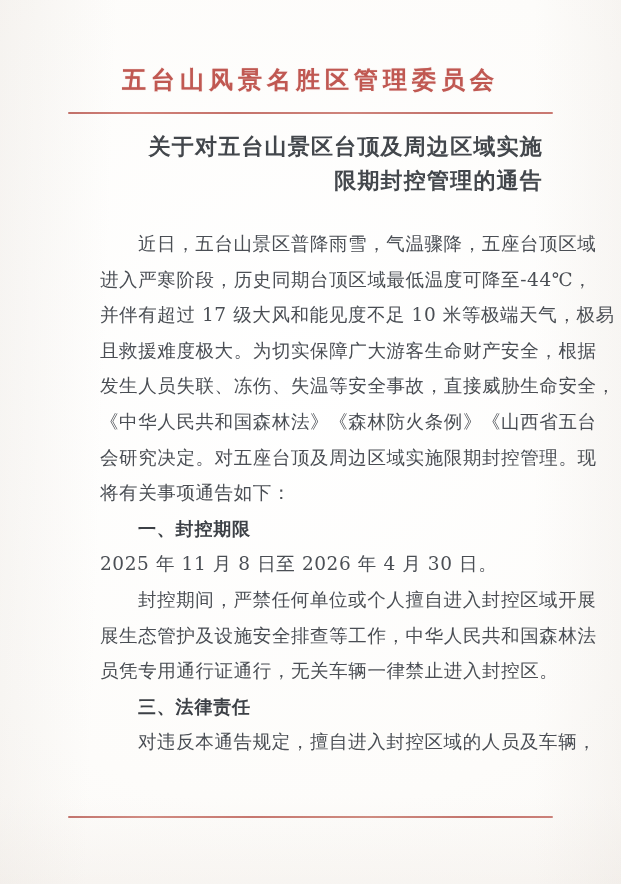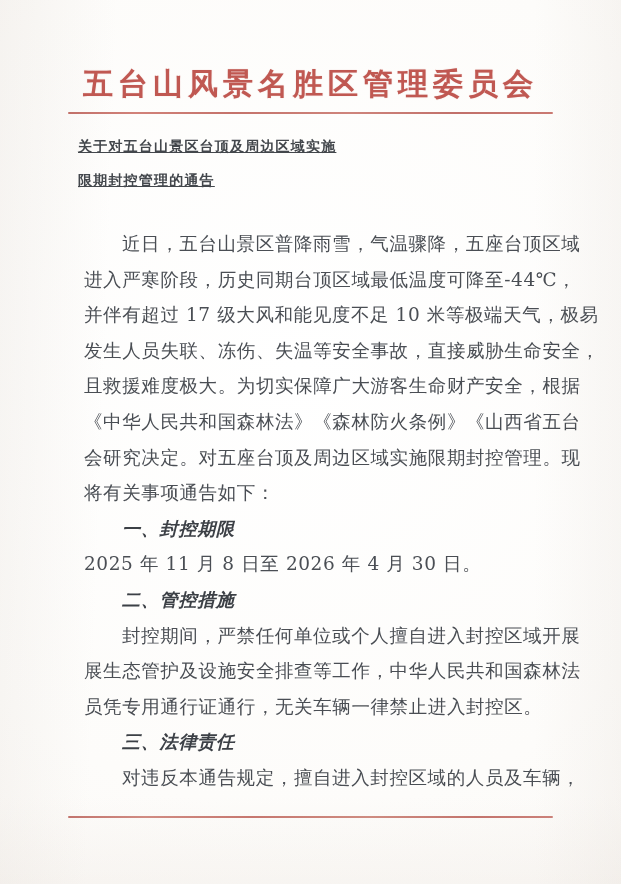--- a/index.html
+++ b/index.html
@@ -44,21 +44,21 @@
     position: absolute;
     top: 64px;
     left: 0;
     right: 0;
     text-align: center;
   }
   .masthead-title {
     display: inline-block;
     font-family: Liberation Sans, sans-serif;
     font-weight: 700;
-    font-size: 30px;
+    font-size: 24px;
     letter-spacing: 5px;
     color: #bb4b44;
     text-shadow:
       0 0 1px rgba(187,75,68,0.45),
       0 1px 0 rgba(255,255,255,0.35);
     white-space: nowrap;
     opacity: 0.92;
   }
   .masthead-rule {
     position: absolute;
@@ -72,28 +72,27 @@
     opacity: 0.82;
     border-radius: 1px;
   }
 
   
   .doc-title {
     position: absolute;
     top: 129px;
     left: 78px;
     width: 465px;
-    text-align: left;
+    text-align: right;
     font-family: "DejaVu Serif", "Liberation Serif", serif;
     font-weight: 700;
-    font-size: 14px;
+    font-size: 22px;
     line-height: 34px;
     letter-spacing: 1.2px;
     color: #43474c;
-    text-decoration: underline;
   }
   .doc-title .tl {
     display: block;
     white-space: nowrap;
   }
 
   
   .body-block {
     position: absolute;
     top: 226px;
@@ -101,32 +100,32 @@
     width: 452px;
   }
   .line {
     height: 35.6px;
     font-size: 18.5px;
     line-height: 35.6px;
     letter-spacing: 0.6px;
     color: #4a4e54;
     white-space: nowrap;
     font-family: "DejaVu Serif", "Liberation Serif", serif;
+    margin-left: 16px;
   }
   .line.indent {
     text-indent: 38px;
   }
   .line.heading {
     font-family: "DejaVu Sans", "Liberation Sans", sans-serif;
     font-weight: 700;
     font-size: 18px;
     letter-spacing: 0.8px;
     color: #3c4046;
     text-indent: 38px;
-    font-style: italic;
   }
 
   
   .footer-rule {
     position: absolute;
     top: 816px;
     left: 68px;
     width: 485px;
     height: 2px;
     background: linear-gradient(90deg,
@@ -152,30 +151,29 @@
   <div class="doc-title">
     <span class="tl">关于对五台山景区台顶及周边区域实施</span>
     <span class="tl">限期封控管理的通告</span>
   </div>
 
   <div class="body-block">
 
     <div class="line indent">近日，五台山景区普降雨雪，气温骤降，五座台顶区域</div>
     <div class="line">进入严寒阶段，历史同期台顶区域最低温度可降至-44℃，</div>
     <div class="line">并伴有超过 17 级大风和能见度不足 10 米等极端天气，极易</div>
+    <div class="line">且救援难度极大。为切实保障广大游客生命财产安全，根据</div>
     <div class="line">发生人员失联、冻伤、失温等安全事故，直接威胁生命安全，</div>
-    <div class="line">且救援难度极大。为切实保障广大游客生命财产安全，根据</div>
     <div class="line">《中华人民共和国森林法》《森林防火条例》《山西省五台</div>
     <div class="line">会研究决定。对五座台顶及周边区域实施限期封控管理。现</div>
     <div class="line">将有关事项通告如下：</div>
 
     <div class="line heading">一、封控期限</div>
     <div class="line">2025 年 11 月 8 日至 2026 年 4 月 30 日。</div>
 
-    <div class="line heading">二、管控措施</div>
     <div class="line indent">封控期间，严禁任何单位或个人擅自进入封控区域开展</div>
     <div class="line">展生态管护及设施安全排查等工作，中华人民共和国森林法</div>
     <div class="line">员凭专用通行证通行，无关车辆一律禁止进入封控区。</div>
 
     <div class="line heading">三、法律责任</div>
     <div class="line indent">对违反本通告规定，擅自进入封控区域的人员及车辆，</div>
 
   </div>
 
   <div class="footer-rule"></div>

